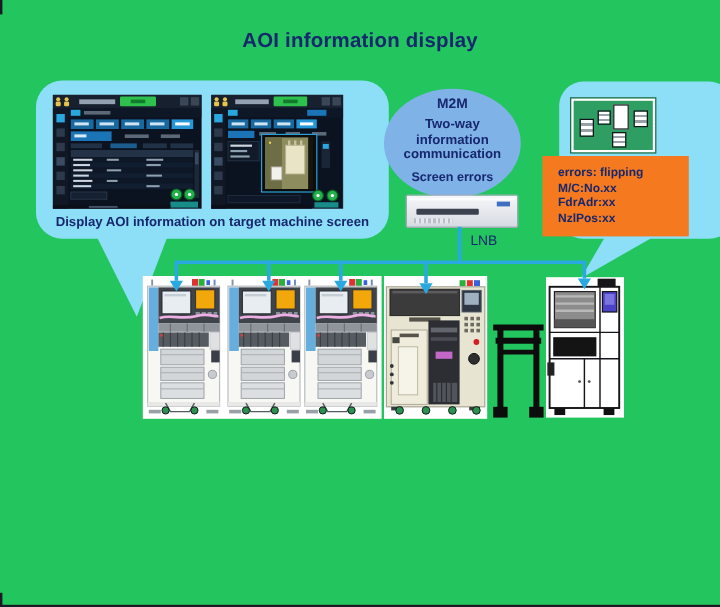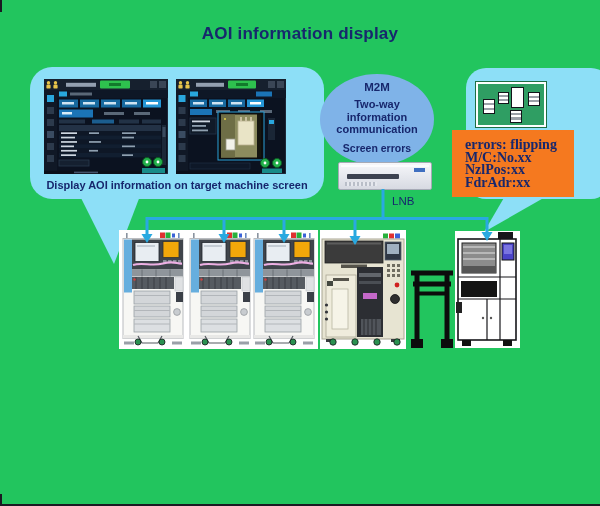--- a/index.html
+++ b/index.html
@@ -34,22 +34,22 @@
             background:linear-gradient(#f6f7fa,#d7dae2); border:1px solid #a6aab6; border-radius:2px; }
   .server .slot { position:absolute; left:8px; top:11px; width:52px; height:5px; background:#3c4250; border-radius:1px; }
   .server .chip { position:absolute; right:6px; top:5px; width:11px; height:4px; background:#3f6fc0; }
   .server .vents{ position:absolute; left:6px; bottom:3px; width:32px; height:4px;
                   background:repeating-linear-gradient(90deg,#b9bec8 0 2px,#e6e8ee 2px 4px); }
   .server .topline{ position:absolute; left:2px; top:2px; right:2px; height:2px; background:#ffffff; opacity:.7; }
   .lnb-label { position:absolute; left:392px; top:195px; font-size:11.5px; font-weight:normal; color:#17276d; }
 
   
   .error-box { position:absolute; left:452px; top:130px; width:122px; height:67px;
-               background:#f5791f; color:#17276d; font-size:14px; font-weight:bold;
-               line-height:12.5px; padding:9px 0 0 13px;font-family:Liberation Serif, serif; }
+               background:#f5791f; color:#17276d; font-size:10px; font-weight:bold;
+               line-height:12.5px; padding:9px 0 0 13px; }
 
   
   .pcb { position:absolute; left:476px; top:82px; width:70px; height:45px;
          background:#2f9e63; border:2px solid #ffffff; outline:1px solid #1e6e44; }
   .pcb .comp { position:absolute; border:1px solid #13141a; background:#ffffff; }
   .pcb .striped { background:linear-gradient(#ffffff 0 22%, #9aa0a8 22% 40%, #ffffff 40% 58%, #9aa0a8 58% 78%, #ffffff 78% 100%); }
 
   .white-card { position:absolute; background:#ffffff; }
   .machine { position:absolute; }
   .overlay { position:absolute; left:0; top:0; pointer-events:none; }
@@ -258,22 +258,22 @@
     <div class="comp striped" style="left:5px; top:15px; width:12px; height:15px;"></div>
     <div class="comp striped" style="left:20px; top:8px; width:11px; height:12px;"></div>
     <div class="comp" style="left:33px; top:3px; width:13px; height:21px;"></div>
     <div class="comp striped" style="left:32px; top:26px; width:12px; height:13px;"></div>
     <div class="comp striped" style="left:50px; top:8px; width:12px; height:14px;"></div>
   </div>
 
   <div class="error-box">
     <div>errors: flipping</div>
     <div>M/C:No.xx</div>
+    <div>FdrAdr:xx</div>
     <div>NzlPos:xx</div>
-    <div>FdrAdr:xx</div>
   </div>
 
   <div class="white-card" style="left:119px; top:230px; width:199px; height:119px;"></div>
   <div class="white-card" style="left:320px; top:230px; width:86px; height:119px;"></div>
   <div class="white-card" style="left:455px; top:231px; width:65px; height:117px;"></div>
 
   <svg class="machine" style="left:122px; top:232px;" width="62" height="115" viewBox="0 0 62 115">
     <use href="#mounter"></use>
   </svg>
   <svg class="machine" style="left:189px; top:232px;" width="62" height="115" viewBox="0 0 62 115">

